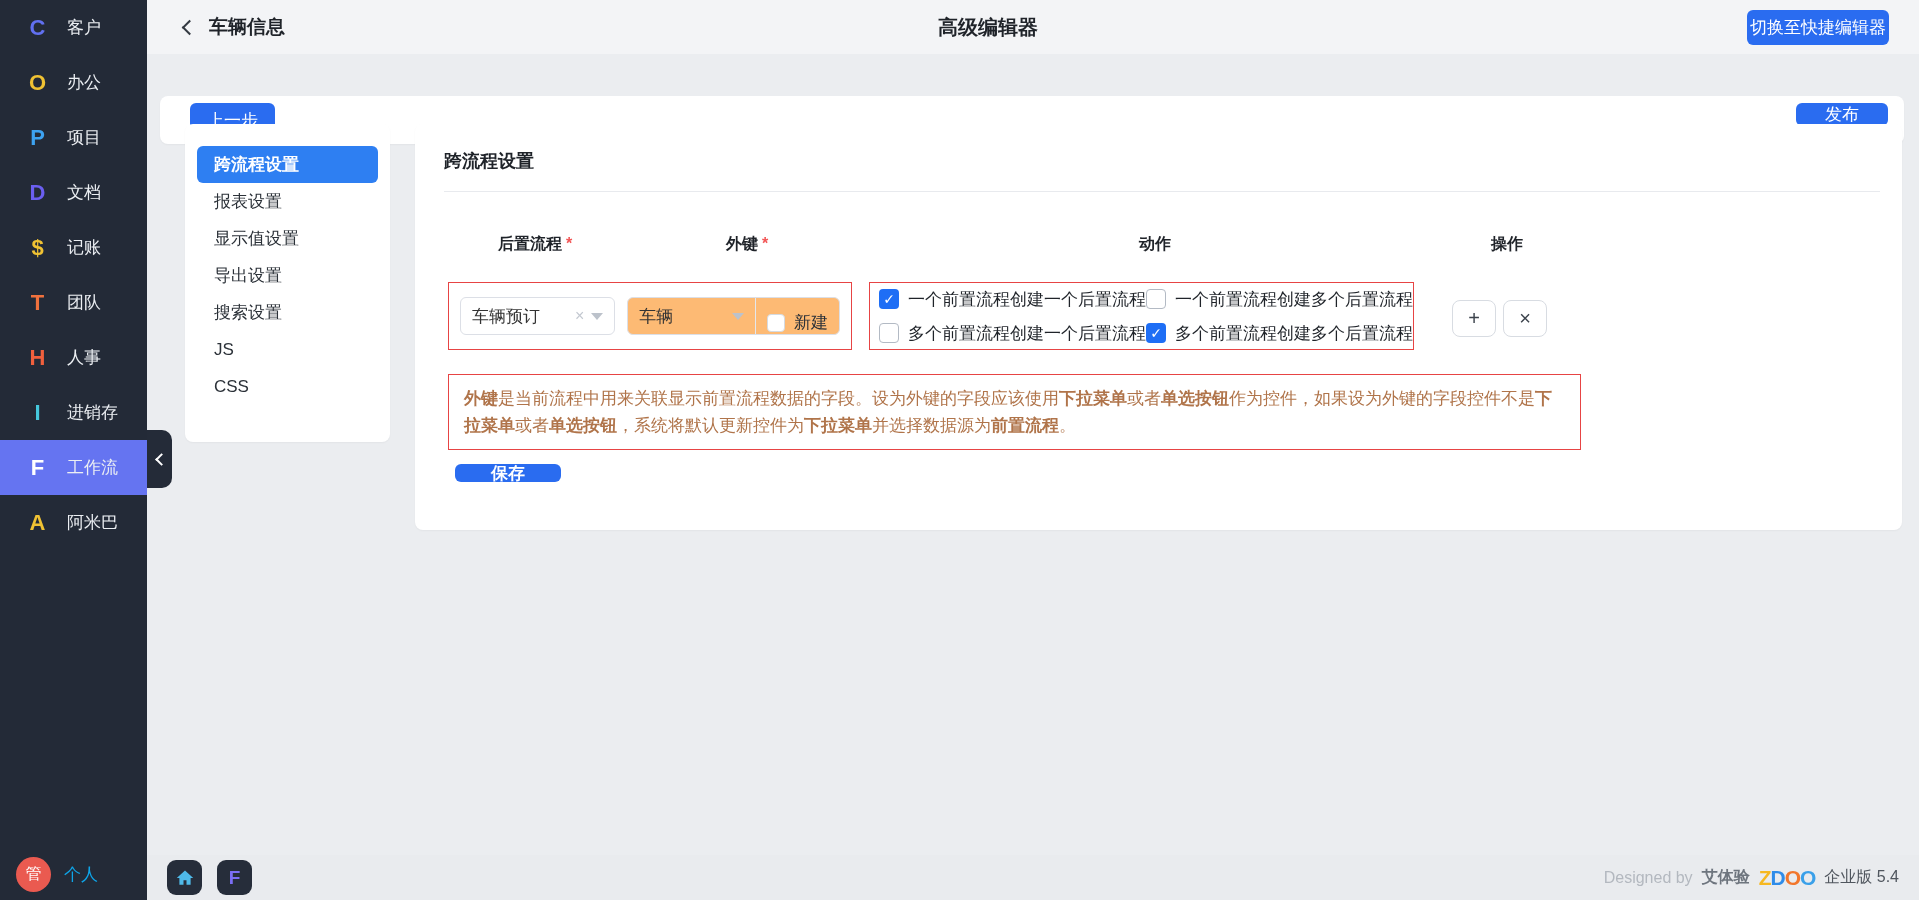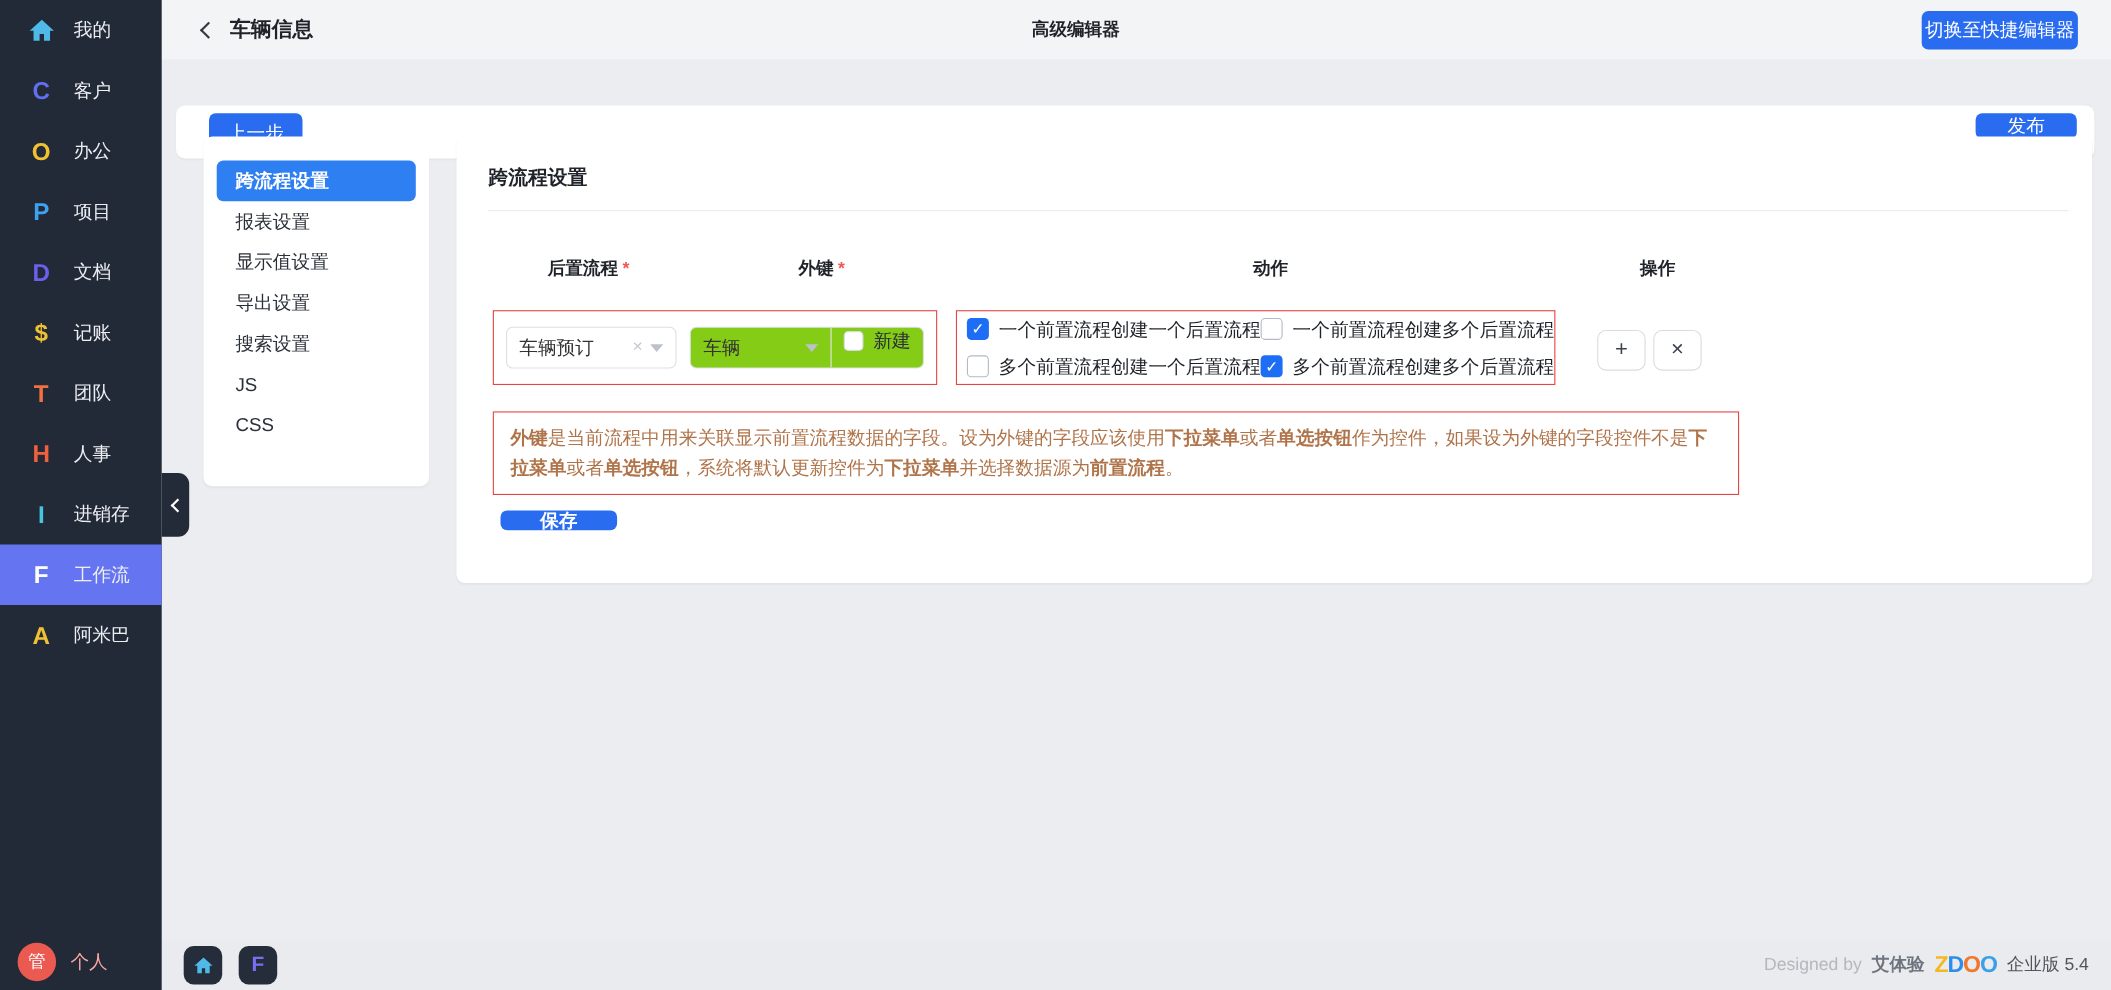--- a/index.html
+++ b/index.html
@@ -8,32 +8,32 @@
 
   
   .sidebar { position:absolute; left:0; top:0; width:147px; height:900px; background:#232a37; z-index:5; }
   .side-item { height:55px; display:flex; align-items:center; padding-left:24px; gap:16px; cursor:pointer; }
   .side-item.active { background:#6574f1; }
   .side-icon { width:27px; text-align:center; font-weight:700; font-size:22px; line-height:1; flex:none; }
   .side-icon svg { display:block; margin:0 auto; }
   .side-label { color:#eceff3; font-size:17px; }
   .side-user { position:absolute; left:0; bottom:0; width:147px; height:52px; display:flex; align-items:center; padding-left:16px; gap:13px; }
   .avatar { width:35px; height:35px; border-radius:50%; background:#ea5a50; color:#fff; font-size:16px; display:flex; align-items:center; justify-content:center; }
-  .side-user-label { color:#fca5a5; font-size:17px; }
+  .side-user-label { color:#0ea5e9; font-size:17px; }
 
   
   .collapse-tab { position:absolute; left:147px; top:430px; width:25px; height:58px; background:#242b38; border-radius:0 10px 10px 0; display:flex; align-items:center; justify-content:center; z-index:4; cursor:pointer; }
   .chev-left { width:9px; height:9px; border-left:2px solid #fff; border-bottom:2px solid #fff; transform:rotate(45deg); margin-left:4px; }
 
   
   .topbar { position:absolute; left:147px; top:0; width:1772px; height:54px; background:#f3f4f6; }
   .back-group { position:absolute; left:33px; top:0; height:54px; display:flex; align-items:center; gap:14px; cursor:pointer; }
   .chev-back { width:11px; height:11px; border-left:2px solid #343a42; border-bottom:2px solid #343a42; transform:rotate(45deg); margin-left:4px; }
   .back-label { font-size:19px; font-weight:700; color:#1f2329; }
-  .topbar-title { position:absolute; left:791px; top:0; height:54px; display:flex; align-items:center; font-size:16px; font-weight:700; }
+  .topbar-title { position:absolute; left:791px; top:0; height:54px; display:flex; align-items:center; font-size:20px; font-weight:700; }
   .btn { background:#2a6cf0; color:#fff; border:none; border-radius:6px; font-size:17px; font-family:inherit; display:flex; align-items:center; justify-content:center; cursor:pointer; }
   .switch-btn { position:absolute; right:30px; top:10px; height:35px; padding:0 3px; }
 
   
   .stepsbar { position:absolute; left:160px; top:64px; width:1744px; height:48px; background:#fff; border-radius:8px; box-shadow:0 1px 2px rgba(0,0,0,.04);margin-top:32px; }
   .prev-btn { position:absolute; left:30px; top:7px; height:34px; padding:0 17px; }
   .publish-btn { position:absolute; right:16px; top:7px; height:23px; padding:10px 29px; }
   .steps { position:absolute; left:50%; top:3px; transform:translateX(-50%); display:flex; height:42px; border:1px solid #cbd0d9; border-radius:6px; background:#fff; }
   .step { width:150px; display:flex; align-items:center; justify-content:center; font-size:17px; color:#2b3138; position:relative; cursor:pointer; }
   .step.has-sep::after { content:''; position:absolute; right:0; top:50%; width:28px; height:28px; border-top:1px solid #cbd0d9; border-right:1px solid #cbd0d9; transform:translate(50%,-50%) rotate(45deg); background:transparent; }
@@ -56,21 +56,21 @@
   .col-h:nth-of-type(3) { left:740px; }
   .col-h:nth-of-type(4) { left:1092px; }
 
   .redbox { border:1px solid #e74444; position:absolute; top:158px; height:68px; }
   .redbox-selects { left:33px; width:404px; display:flex; align-items:center; padding:0 11px; gap:12px; }
   .select { height:38px; border:1px solid #dcdfe6; border-radius:6px; background:#fff; display:flex; align-items:center; padding:15px 11px; font-size:17px; color:#333; cursor:pointer; }
   .sel-post { width:156px; }
   .sel-value { flex:1; white-space:nowrap; overflow:hidden; }
   .sel-clear { color:#c3c8d0; font-size:16px; margin-right:7px; }
   .caret { width:0; height:0; border-left:6px solid transparent; border-right:6px solid transparent; border-top:7px solid #bcc2cb; flex:none; }
-  .sel-group { width:214px; height:38px; border:1px solid #dcdfe6; border-radius:6px; background:#84cc16; display:flex; align-items:flex-start; }
+  .sel-group { width:214px; height:38px; border:1px solid #dcdfe6; border-radius:6px; background:#fdba74; display:flex; align-items:flex-end; }
   .sel-fk { flex:1; display:flex; align-items:center; padding:0 11px; font-size:17px; color:#333; height:100%; cursor:pointer; }
   .vdiv { width:1px; height:100%; background:#e4e7ec; }
   .newcb { display:flex; align-items:center; gap:9px; padding:0 11px; cursor:pointer; }
   .cb { width:20px; height:20px; border-radius:4px; flex:none; }
   .cb.unchecked { border:1px solid #b3bac4; background:#fff; }
   .cb.checked { background:#1e6ef5; color:#fff; display:flex; align-items:center; justify-content:center; font-size:14px; font-weight:700; }
   .cb-sm { width:18px; height:18px; border:1px solid #d5dae0; border-radius:4px; background:#fff; }
   .newcb-label { font-size:17px; color:#2b3138; }
 
   .redbox-actions { left:454px; width:545px; display:grid; grid-template-columns:1fr 1fr; align-content:center; row-gap:11px; padding:0 9px; }
@@ -94,28 +94,20 @@
   .f-brand { color:#6e757e; font-weight:700; }
   .zdoo { font-weight:800; font-size:21px; letter-spacing:-1px; display:flex; align-items:center; }
   .f-edition { color:#50565e; }
 </style>
 </head>
 <body>
 
 <aside class="sidebar">
   <nav id="side-nav">
       <div class="side-item">
-        <span class="side-icon">
-          <svg width="24" height="24" viewBox="0 0 24 24">
-            <path d="M12 2 L23 12 h-3.5 v9 h-5.5 v-6 h-4 v6 H4.5 v-9 H1 Z" fill="#4fb9e8"></path>
-          </svg>
-        </span>
-        <span class="side-label">我的</span>
-      </div>
-      <div class="side-item">
         <span class="side-icon" style="color: rgb(97, 112, 240);">C</span>
         <span class="side-label">客户</span>
       </div>
       <div class="side-item">
         <span class="side-icon" style="color: rgb(240, 194, 51);">O</span>
         <span class="side-label">办公</span>
       </div>
       <div class="side-item">
         <span class="side-icon" style="color: rgb(61, 162, 240);">P</span>
         <span class="side-label">项目</span>

